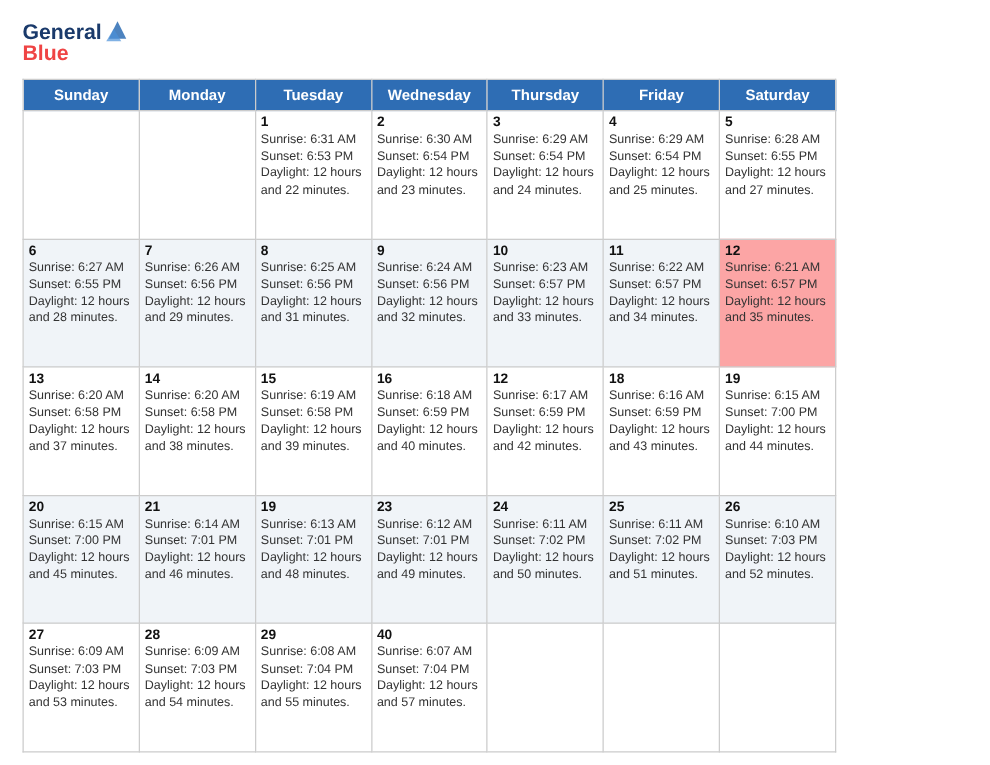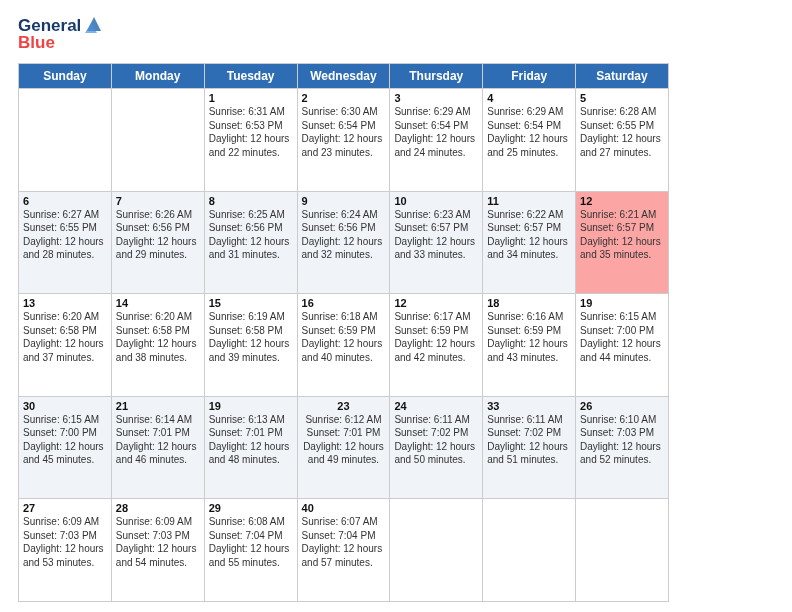--- a/index.html
+++ b/index.html
@@ -139,26 +139,26 @@
         <tr>
           <td><span class="day-num">13</span><span class="day-info">Sunrise: 6:20 AM<br>Sunset: 6:58 PM<br>Daylight: 12 hours and 37 minutes.</span></td>
           <td><span class="day-num">14</span><span class="day-info">Sunrise: 6:20 AM<br>Sunset: 6:58 PM<br>Daylight: 12 hours and 38 minutes.</span></td>
           <td><span class="day-num">15</span><span class="day-info">Sunrise: 6:19 AM<br>Sunset: 6:58 PM<br>Daylight: 12 hours and 39 minutes.</span></td>
           <td><span class="day-num">16</span><span class="day-info">Sunrise: 6:18 AM<br>Sunset: 6:59 PM<br>Daylight: 12 hours and 40 minutes.</span></td>
           <td><span class="day-num">12</span><span class="day-info">Sunrise: 6:17 AM<br>Sunset: 6:59 PM<br>Daylight: 12 hours and 42 minutes.</span></td>
           <td><span class="day-num">18</span><span class="day-info">Sunrise: 6:16 AM<br>Sunset: 6:59 PM<br>Daylight: 12 hours and 43 minutes.</span></td>
           <td><span class="day-num">19</span><span class="day-info">Sunrise: 6:15 AM<br>Sunset: 7:00 PM<br>Daylight: 12 hours and 44 minutes.</span></td>
         </tr>
         <tr>
-          <td style="background: rgb(240, 244, 248);"><span class="day-num">30</span><span class="day-info">Sunrise: 6:15 AM<br>Sunset: 7:00 PM<br>Daylight: 12 hours and 45 minutes.</span></td>
+          <td style="background: rgb(240, 244, 248);"><span class="day-num">20</span><span class="day-info">Sunrise: 6:15 AM<br>Sunset: 7:00 PM<br>Daylight: 12 hours and 45 minutes.</span></td>
           <td style="background: rgb(240, 244, 248);"><span class="day-num">21</span><span class="day-info">Sunrise: 6:14 AM<br>Sunset: 7:01 PM<br>Daylight: 12 hours and 46 minutes.</span></td>
           <td style="background: rgb(240, 244, 248);"><span class="day-num">19</span><span class="day-info">Sunrise: 6:13 AM<br>Sunset: 7:01 PM<br>Daylight: 12 hours and 48 minutes.</span></td>
-          <td style="background: rgb(240, 244, 248); text-align: center;"><span class="day-num">23</span><span class="day-info">Sunrise: 6:12 AM<br>Sunset: 7:01 PM<br>Daylight: 12 hours and 49 minutes.</span></td>
+          <td style="background: rgb(240, 244, 248);"><span class="day-num">23</span><span class="day-info">Sunrise: 6:12 AM<br>Sunset: 7:01 PM<br>Daylight: 12 hours and 49 minutes.</span></td>
           <td style="background: rgb(240, 244, 248);"><span class="day-num">24</span><span class="day-info">Sunrise: 6:11 AM<br>Sunset: 7:02 PM<br>Daylight: 12 hours and 50 minutes.</span></td>
-          <td style="background: rgb(240, 244, 248);"><span class="day-num">33</span><span class="day-info">Sunrise: 6:11 AM<br>Sunset: 7:02 PM<br>Daylight: 12 hours and 51 minutes.</span></td>
+          <td style="background: rgb(240, 244, 248);"><span class="day-num">25</span><span class="day-info">Sunrise: 6:11 AM<br>Sunset: 7:02 PM<br>Daylight: 12 hours and 51 minutes.</span></td>
           <td style="background: rgb(240, 244, 248);"><span class="day-num">26</span><span class="day-info">Sunrise: 6:10 AM<br>Sunset: 7:03 PM<br>Daylight: 12 hours and 52 minutes.</span></td>
         </tr>
         <tr>
           <td><span class="day-num">27</span><span class="day-info">Sunrise: 6:09 AM<br>Sunset: 7:03 PM<br>Daylight: 12 hours and 53 minutes.</span></td>
           <td><span class="day-num">28</span><span class="day-info">Sunrise: 6:09 AM<br>Sunset: 7:03 PM<br>Daylight: 12 hours and 54 minutes.</span></td>
           <td><span class="day-num">29</span><span class="day-info">Sunrise: 6:08 AM<br>Sunset: 7:04 PM<br>Daylight: 12 hours and 55 minutes.</span></td>
           <td><span class="day-num">40</span><span class="day-info">Sunrise: 6:07 AM<br>Sunset: 7:04 PM<br>Daylight: 12 hours and 57 minutes.</span></td>
           <td class="empty-cell"></td>
           <td class="empty-cell"></td>
           <td class="empty-cell"></td>

